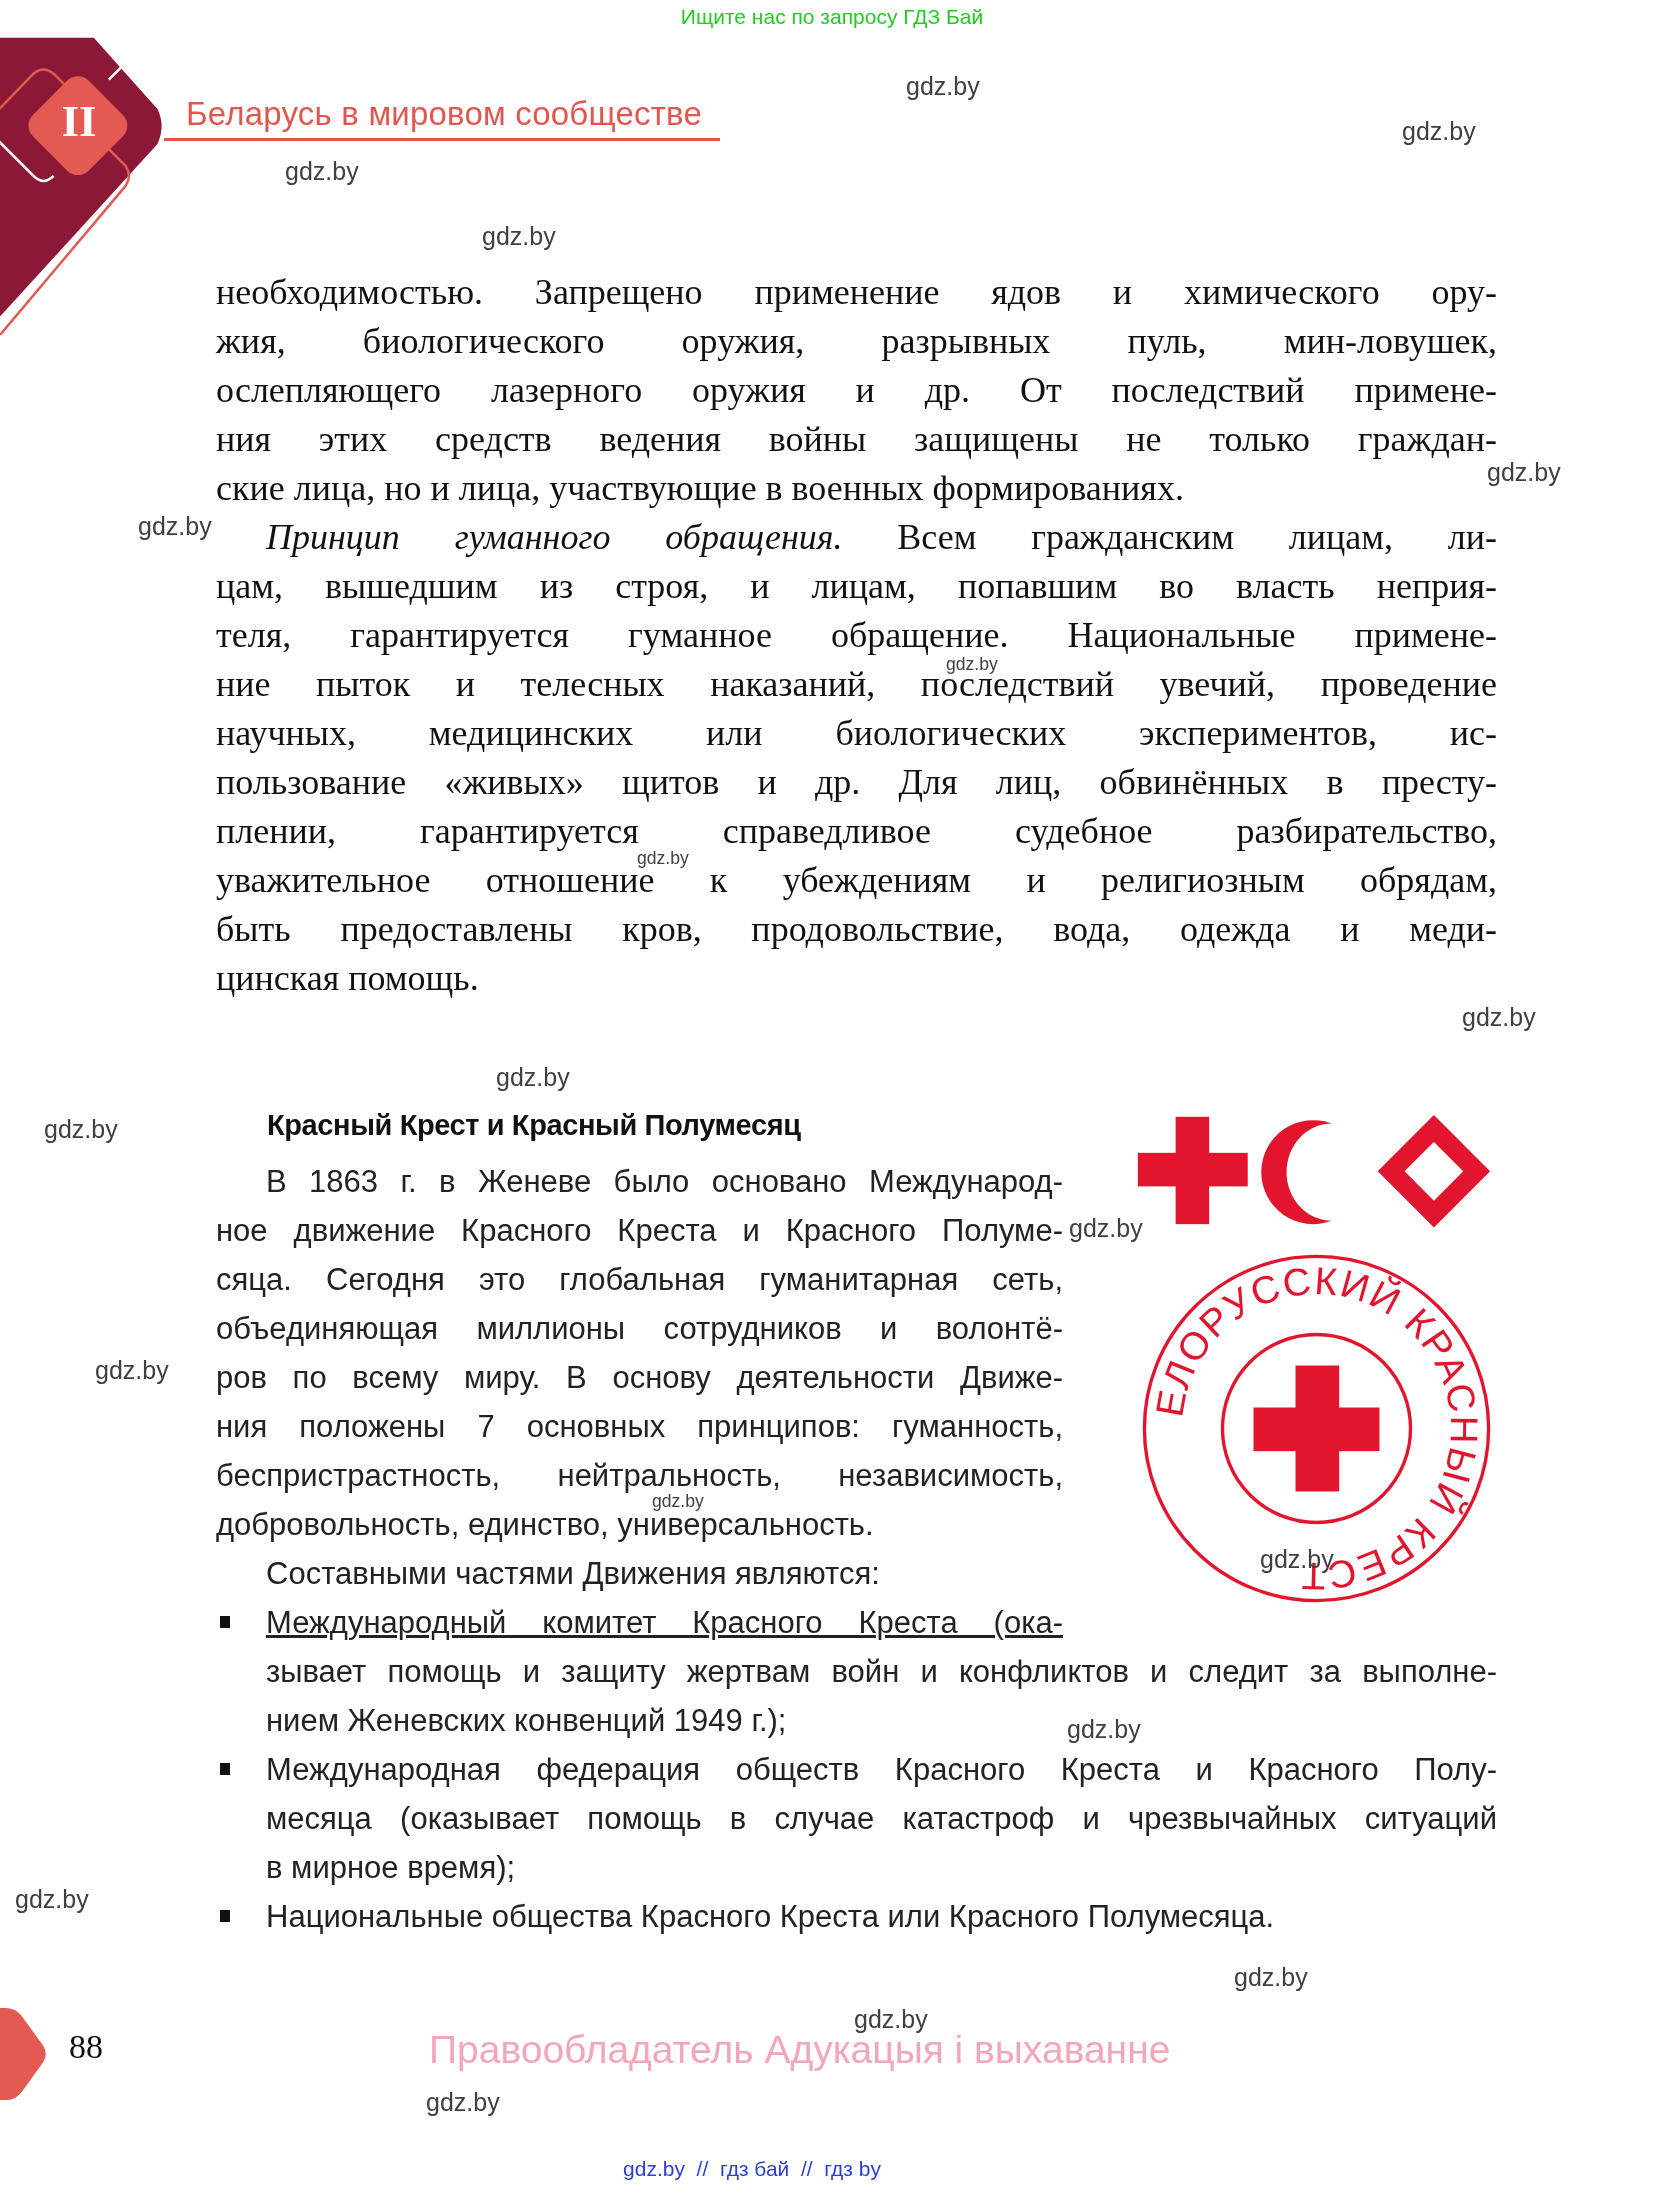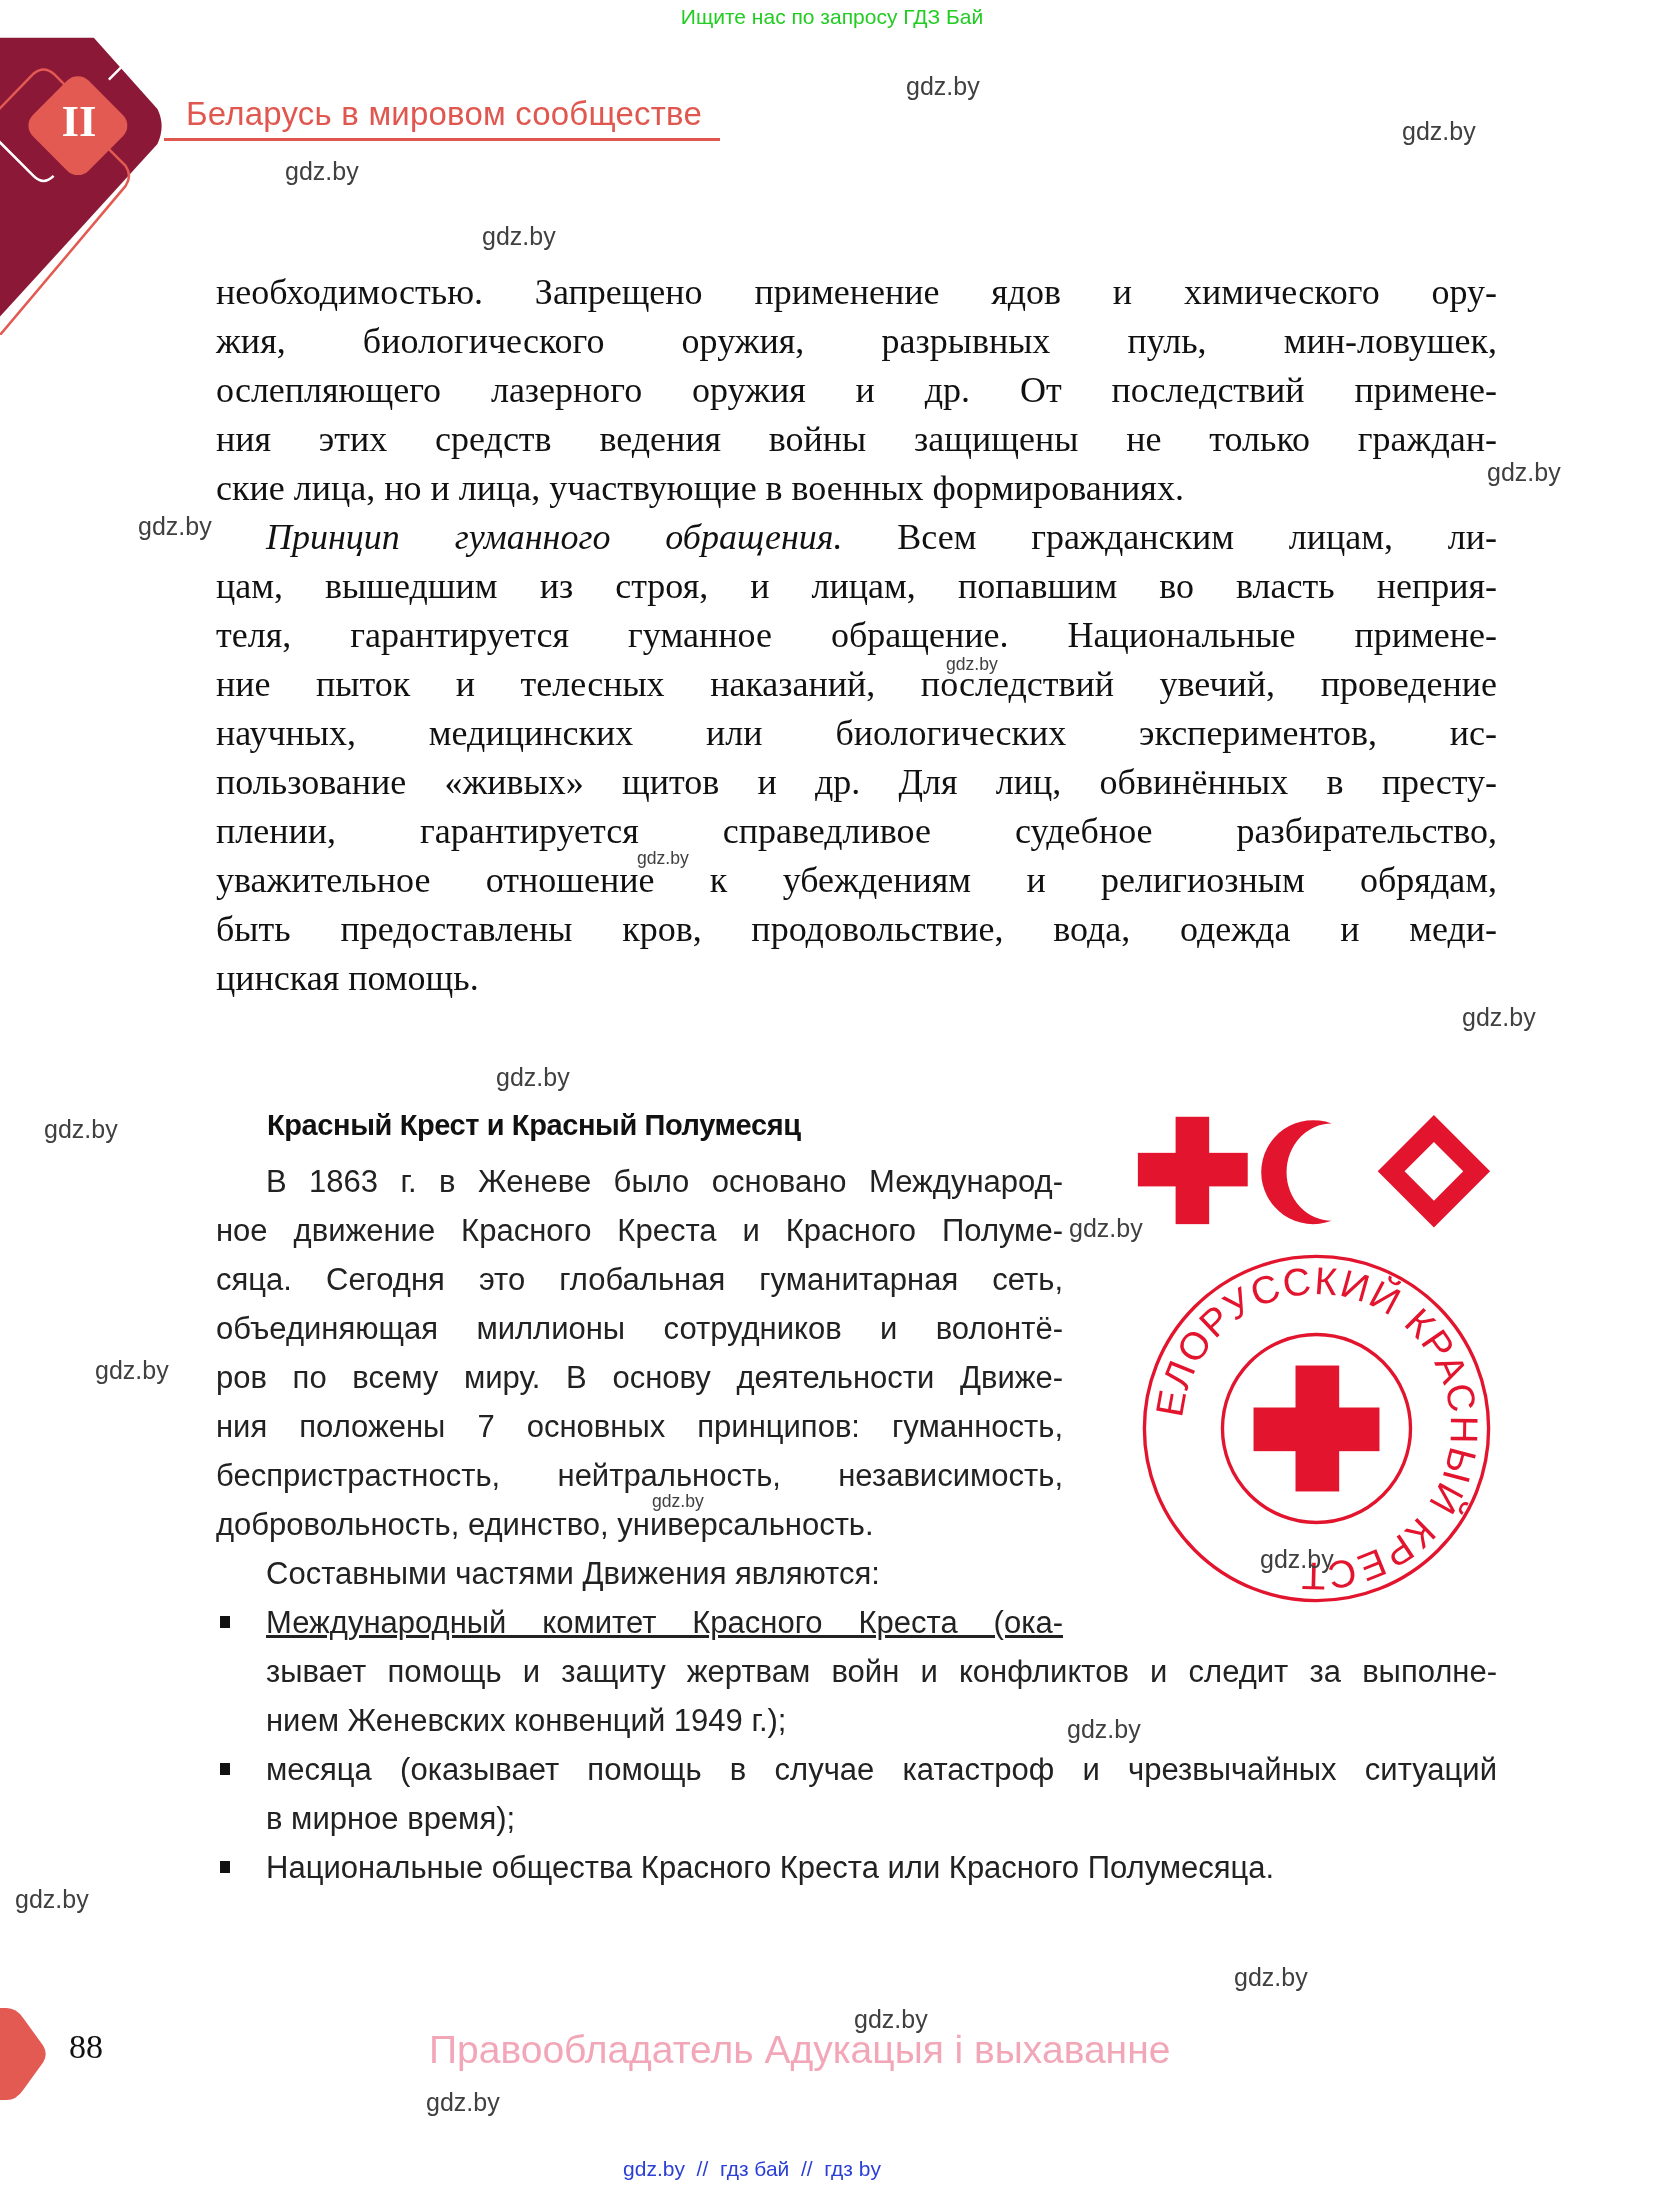--- a/index.html
+++ b/index.html
@@ -85,20 +85,21 @@
 
 <div class="list" style="top:1598px;">
   <div class="item">
     <span class="bullet"></span>
     <span class="ln narrow" style="width:797px;">Международный комитет Красного Креста (ока-</span>
     <span class="ln" style="width:1231px;">зывает помощь и защиту жертвам войн и конфликтов и следит за выполне-</span>
     <span class="ln last">нием Женевских конвенций 1949 г.);</span>
   </div>
   <div class="item">
     <span class="bullet"></span>
+    <span class="ln" style="width:1231px;">Международная федерация обществ Красного Креста и Красного Полу-</span>
     <span class="ln" style="width:1231px;">месяца (оказывает помощь в случае катастроф и чрезвычайных ситуаций</span>
     <span class="ln last">в мирное время);</span>
   </div>
   <div class="item">
     <span class="bullet"></span>
     <span class="ln last">Национальные общества Красного Креста или Красного Полумесяца.</span>
   </div>
 </div>
 
 <svg class="emblems" viewBox="0 0 440 150">

